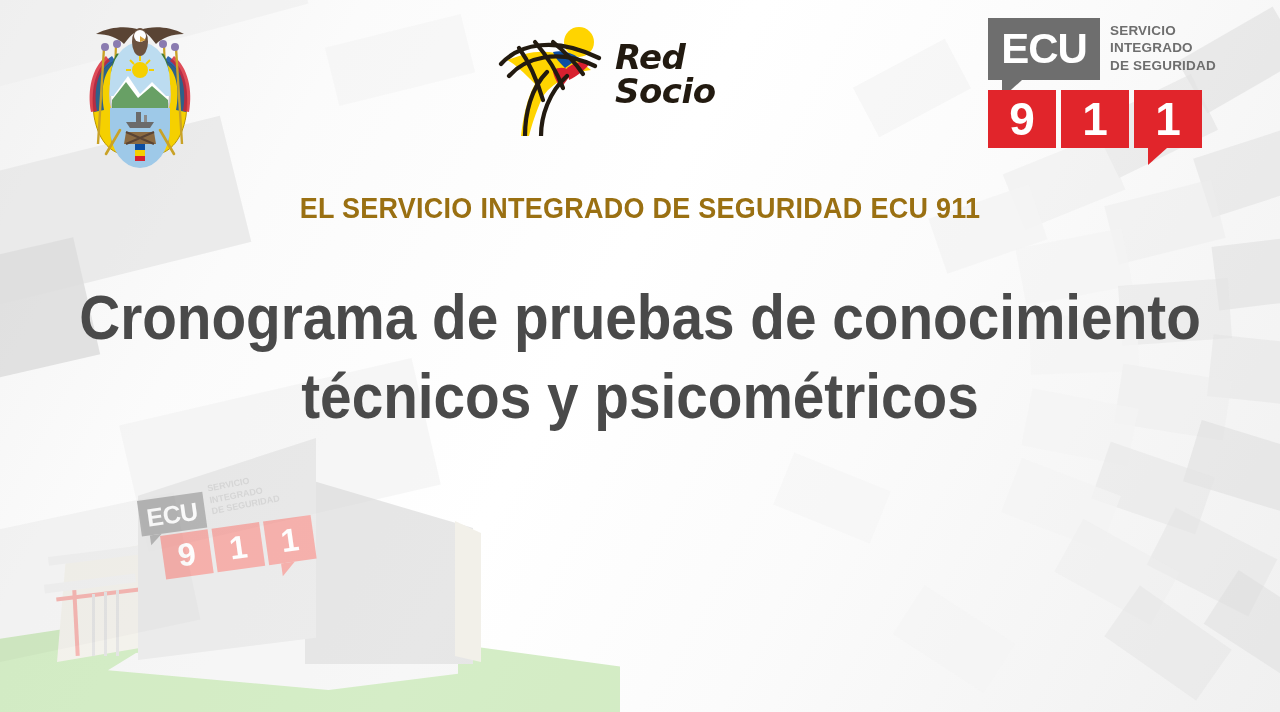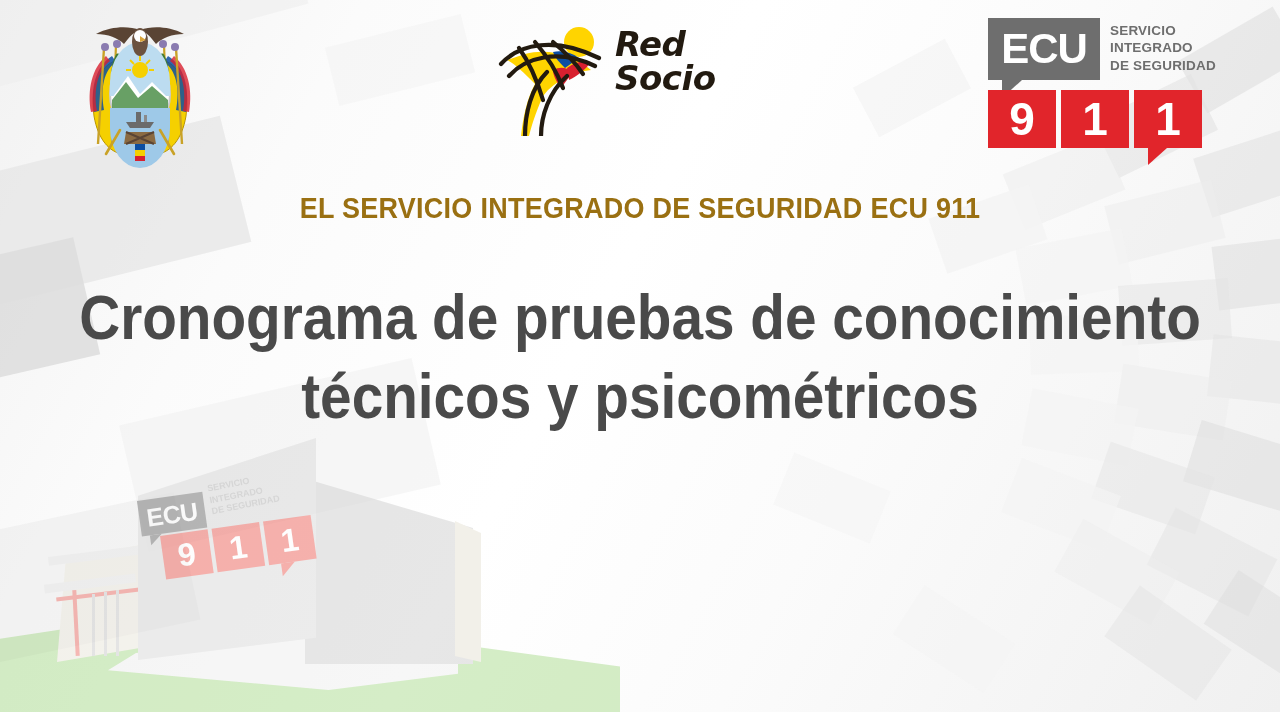--- a/index.html
+++ b/index.html
@@ -34,21 +34,21 @@
   
   .coat{position:absolute;left:60px;top:12px;width:160px;height:160px;}
 
   
   .rse{position:absolute;left:495px;top:18px;width:290px;height:118px;}
   .rse-word{
     position:absolute;left:120px;color:#221a10;
     font-family:"DejaVu Sans", sans-serif;font-style:italic;font-weight:700;
     letter-spacing:-.5px;line-height:1;
   }
-  .rse-red{top:9px;font-size:34px;}
+  .rse-red{top:22px;font-size:34px;}
   .rse-emp{top:56px;font-size:46px;}
 
   
   .ecu-mark{position:absolute;right:57px;top:18px;width:235px;height:120px;}
   .ecu-box{
     position:absolute;left:0;top:0;width:112px;height:62px;background:#6e6e6e;
   }
   .ecu-box .ecu-txt{
     position:absolute;left:0;top:0;width:112px;height:62px;
     display:flex;align-items:center;justify-content:center;

